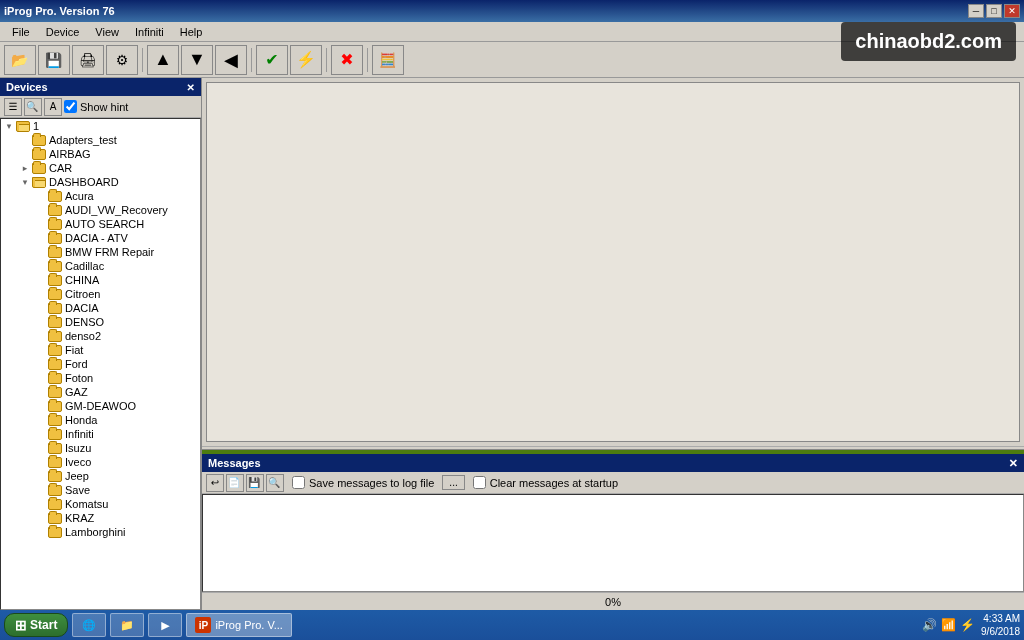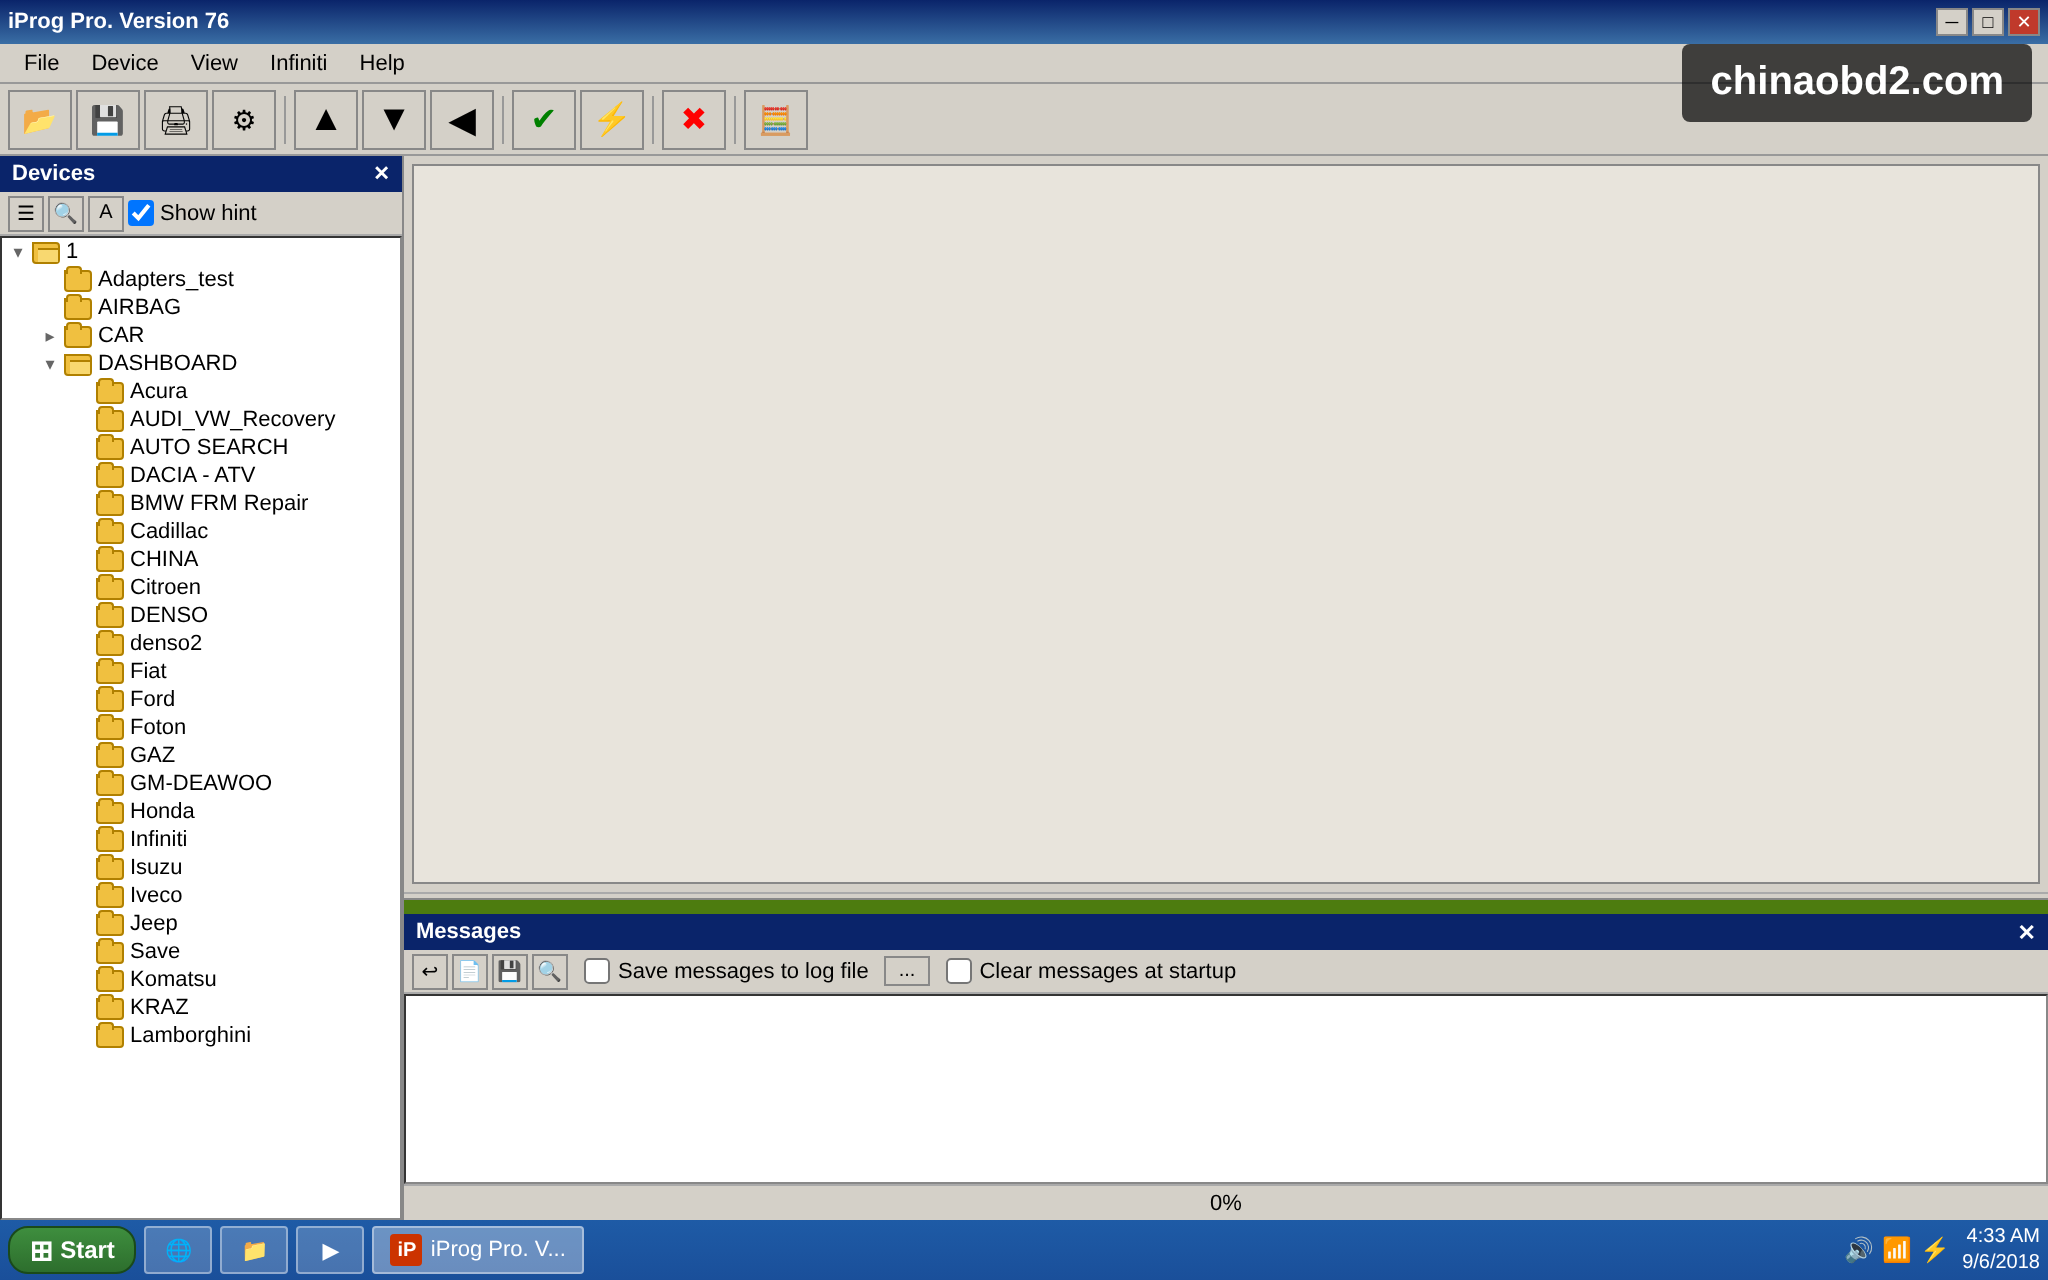--- a/index.html
+++ b/index.html
@@ -254,21 +254,21 @@
     .content-inner {
       margin: 4px;
       background: #e8e4dc;
       height: calc(100% - 8px);
       border: 1px solid #888;
     }
 
     
     .messages-panel {
       height: 160px;
-      border-top: 7px solid #4d7c0f;
+      border-top: 4px solid #4d7c0f;
       display: flex;
       flex-direction: column;
     }
     .messages-header {
       background: #0a246a;
       color: white;
       font-size: 11px;
       font-weight: bold;
       padding: 2px 6px;
       display: flex;
@@ -562,20 +562,28 @@
           </span>
           <span>CHINA</span>
         </div>
         <div class="tree-item">
           <span class="tree-indent" style="width: 34px;"></span>
           <span class="tree-expand"></span>
           <span class="folder-icon">
             <div class="folder-yellow"></div>
           </span>
           <span>Citroen</span>
+        </div>
+        <div class="tree-item">
+          <span class="tree-indent" style="width: 34px;"></span>
+          <span class="tree-expand"></span>
+          <span class="folder-icon">
+            <div class="folder-yellow"></div>
+          </span>
+          <span>DACIA</span>
         </div>
         <div class="tree-item">
           <span class="tree-indent" style="width: 34px;"></span>
           <span class="tree-expand"></span>
           <span class="folder-icon">
             <div class="folder-yellow"></div>
           </span>
           <span>DENSO</span>
         </div>
         <div class="tree-item">

